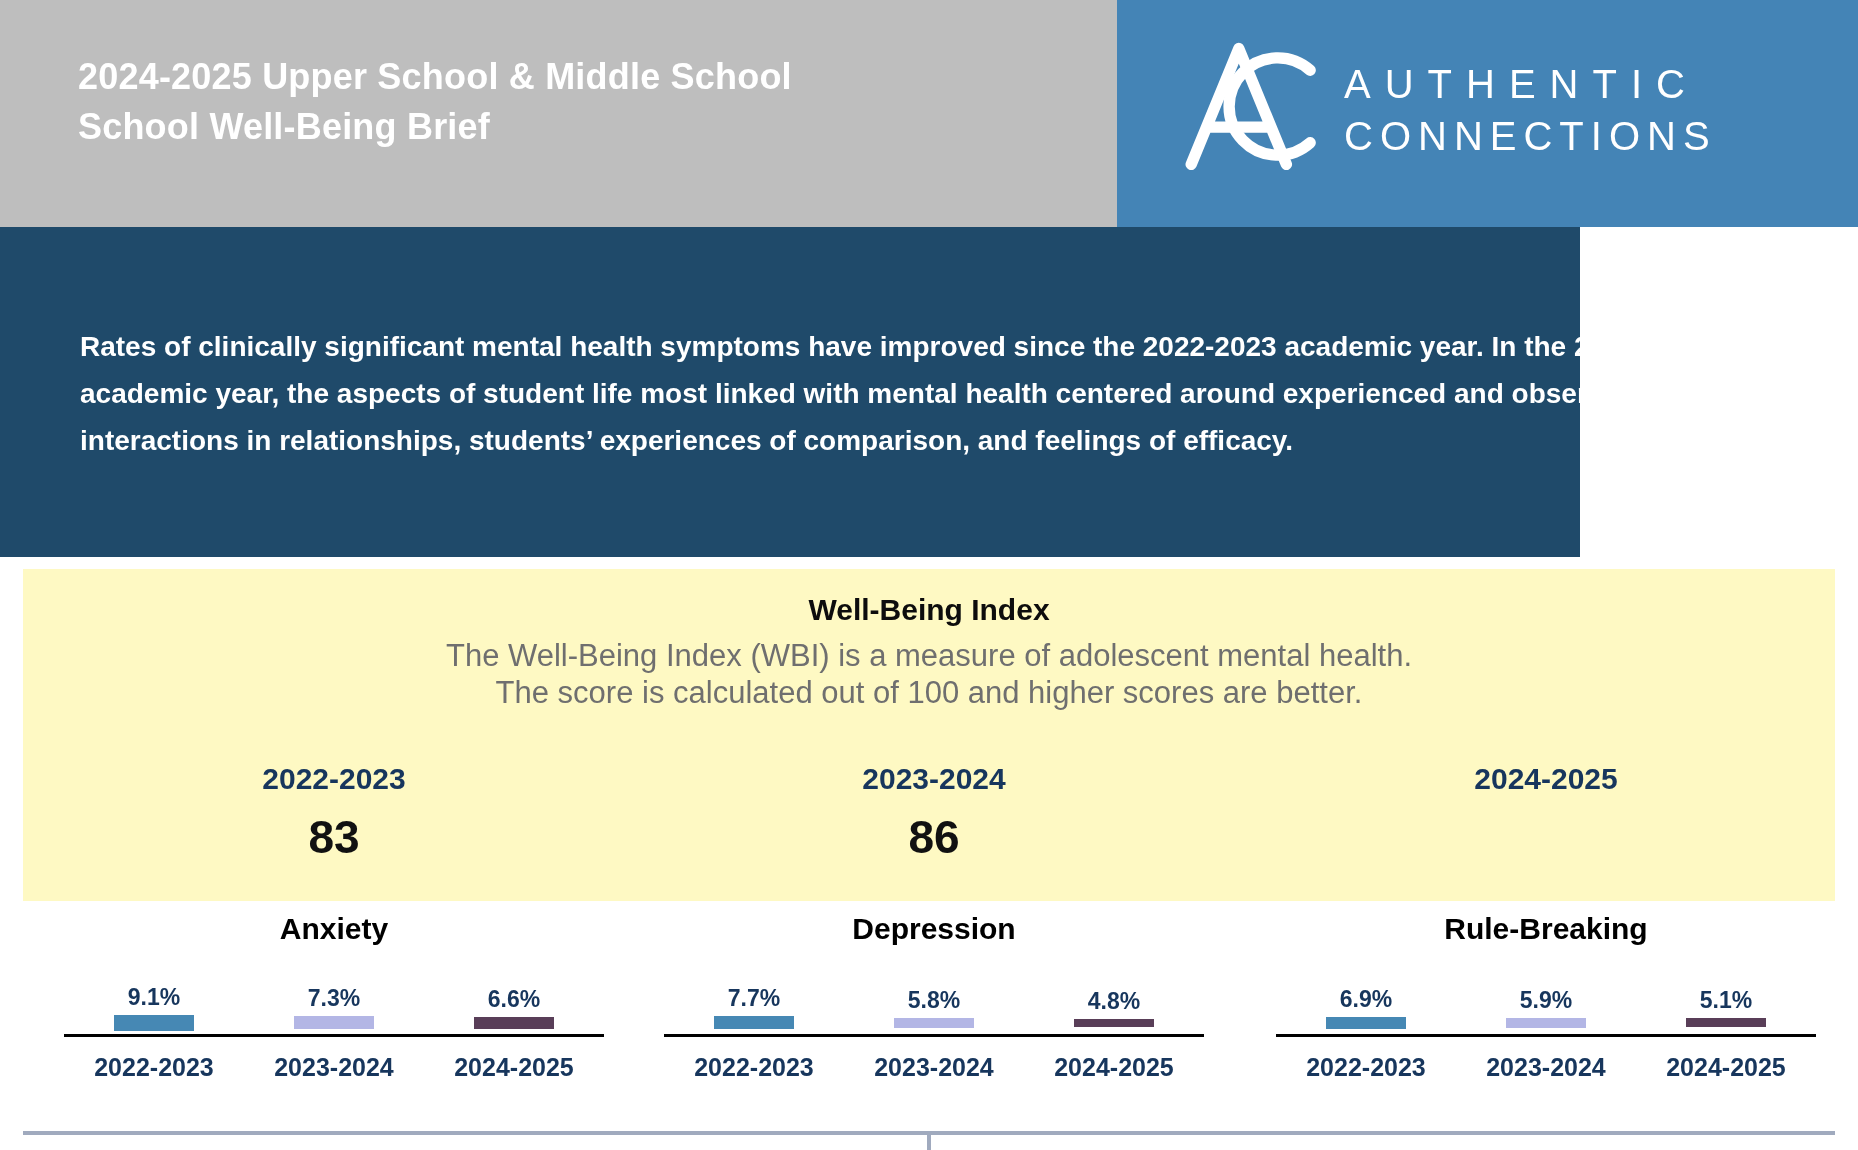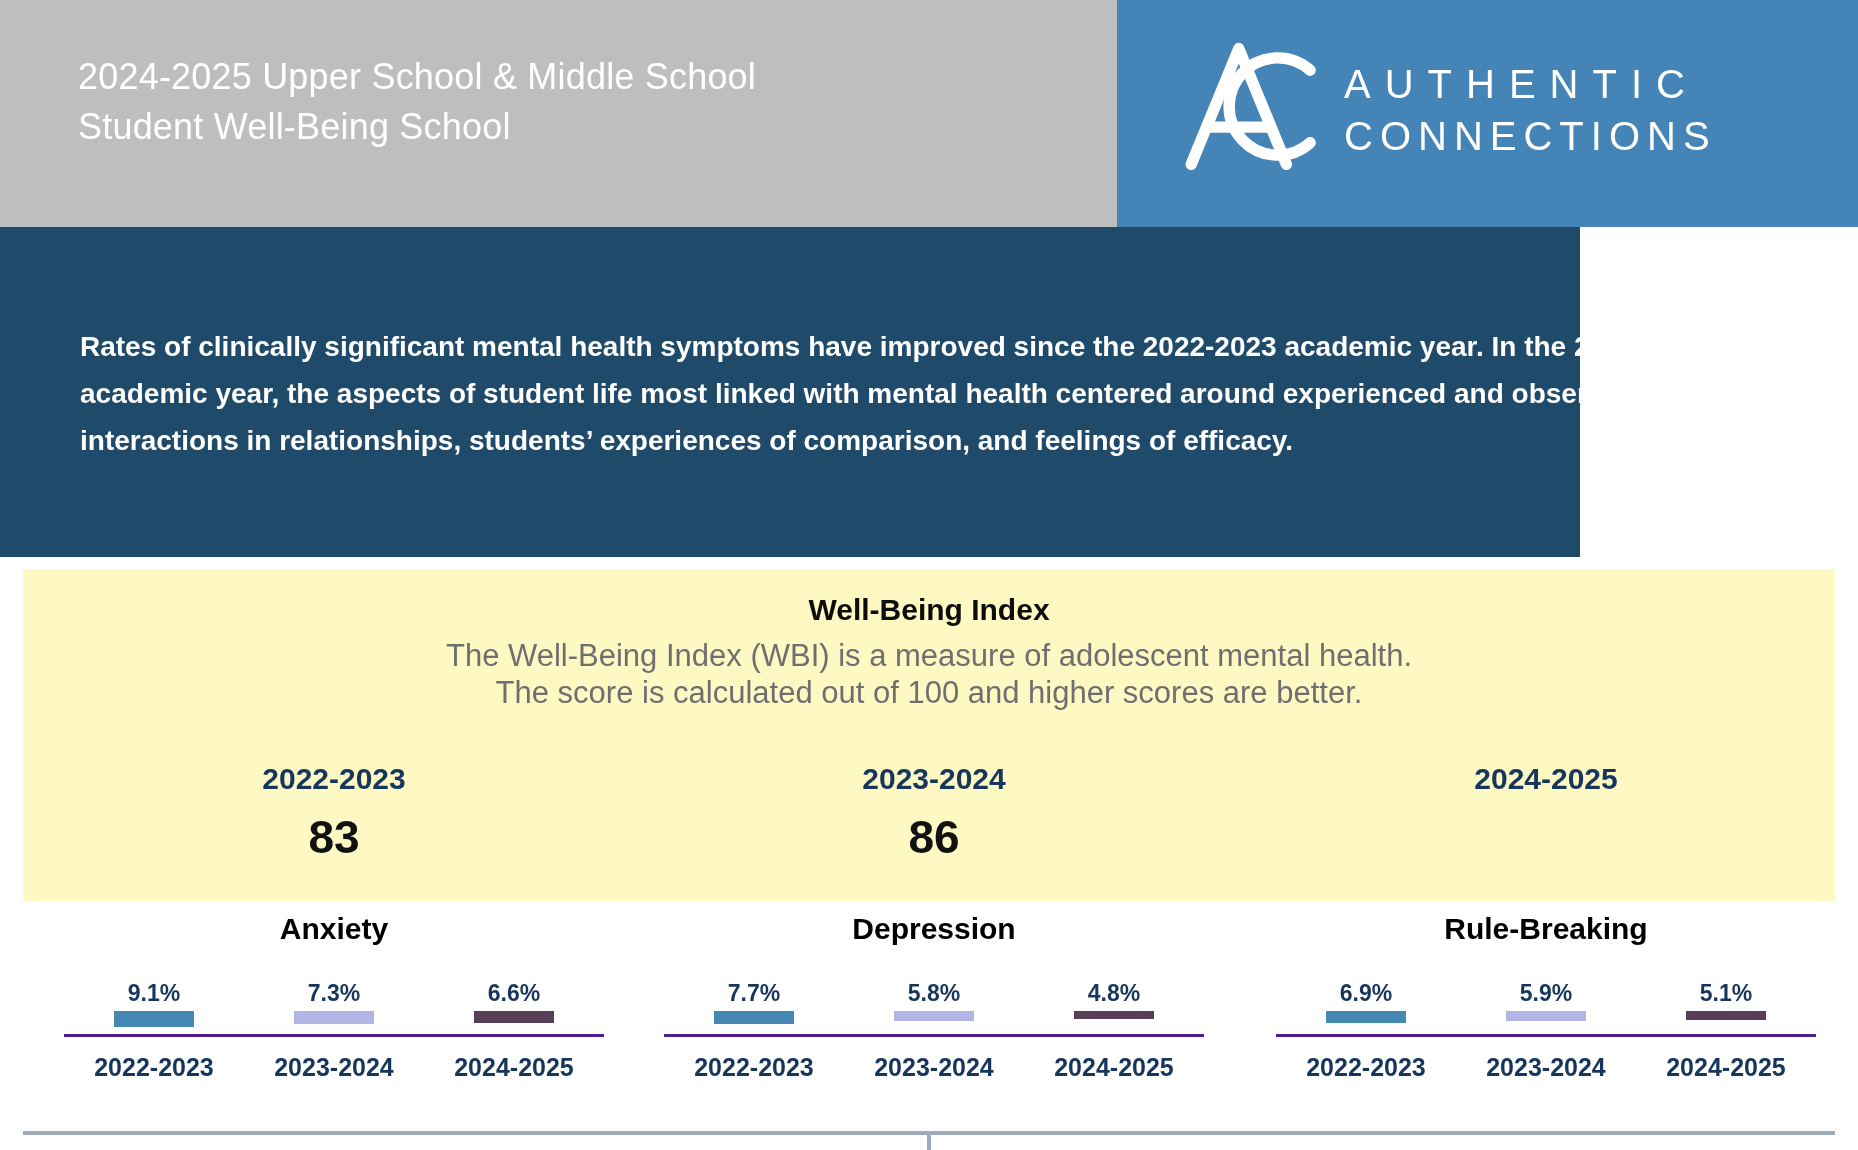--- a/index.html
+++ b/index.html
@@ -1,21 +1,21 @@
 <!DOCTYPE html>
 <html><head>
 <meta charset="utf-8">
 <style>
   html,body{margin:0;padding:0;background:#ffffff;}
   #page{position:relative;width:1858px;height:1150px;background:#ffffff;overflow:hidden;
         font-family:"Liberation Sans", sans-serif;}
 
   
   .hdr-gray{position:absolute;left:0;top:0;width:1117px;height:227px;background:#BEBEBE;}
-  .hdr-title{position:absolute;left:78px;top:52px;color:#ffffff;font-weight:normal;
+  .hdr-title{position:absolute;left:78px;top:52px;color:#ffffff;font-weight:bold;
              font-size:36px;line-height:50px;letter-spacing:.2px;}
   .hdr-blue{position:absolute;left:1117px;top:0;width:741px;height:227px;background:#4484B6;}
   .logo-mono{position:absolute;left:68px;top:42px;width:150px;height:130px;}
   .logo-text{position:absolute;left:227px;top:58px;color:#ffffff;}
   .logo-line1{font-size:40px;letter-spacing:14px;line-height:52px;}
   .logo-line2{font-size:40px;letter-spacing:7px;line-height:52px;text-align:right;}
 
   
   .band{position:absolute;left:0;top:227px;width:1580px;height:330px;background:#1F4A6A;}
   .band-text{position:absolute;left:80px;top:96px;width:1716px;color:#ffffff;
@@ -26,42 +26,42 @@
          text-align:center;}
   .wbi-title{padding-top:24px;font-size:30px;font-weight:bold;color:#0d0d0d;}
   .wbi-desc{margin-top:10px;font-size:31px;line-height:37px;color:#6F6F6F;}
   .year-col{position:absolute;top:193px;width:576px;text-align:center;}
   .year-label{font-size:30px;font-weight:bold;color:#17365D;}
   .year-score{margin-top:14px;font-size:46px;font-weight:bold;color:#111111;}
 
   
   .chart-col{position:absolute;top:912px;width:576px;text-align:center;}
   .chart-title{font-size:30px;font-weight:bold;color:#000000;text-align:center;}
-  .bars-row{width:540px;margin:34px auto 12px;height:54px;border-bottom:3px solid #4c1d95;
-            display:flex;align-items:flex-start;}
+  .bars-row{width:540px;margin:34px auto 12px;height:54px;border-bottom:3px solid #000000;
+            display:flex;align-items:center;}
   .bar-cell{width:180px;display:flex;flex-direction:column;align-items:center;
             justify-content:flex-end;}
   .bar-label{font-size:23px;font-weight:bold;color:#17365D;margin-bottom:4px;}
   .bar{width:80px;}
   .cats-row{width:540px;margin:16px auto 0;display:flex;}
   .cat{width:180px;font-size:25px;font-weight:bold;color:#17365D;}
 
   
   .bottom-rule{position:absolute;left:23px;top:1131px;width:1812px;height:4px;background:#A0AABE;}
   .bottom-stub{position:absolute;left:927px;top:1135px;width:4px;height:15px;background:#A0AABE;}
 </style>
 </head>
 <body>
 
 <div id="page">
 
   <div class="hdr-gray">
     <div class="hdr-title">
       <div>2024-2025 Upper School &amp; Middle School</div>
-      <div>Student Well-Being School</div>
+      <div>School Well-Being Brief</div>
     </div>
   </div>
 
   <div class="hdr-blue">
     <svg class="logo-mono" viewBox="0 0 145 125">
       <path d="M 121 27 A 47 47 0 1 0 121 97" fill="none" stroke="#ffffff" stroke-width="11" stroke-linecap="round"></path>
       <path d="M 6 118 L 52 6 L 98 118 M 24 82 L 80 82" fill="none" stroke="#ffffff" stroke-width="11" stroke-linecap="round" stroke-linejoin="round"></path>
     </svg>
     <div class="logo-text">
       <div class="logo-line1">AUTHENTIC</div>

